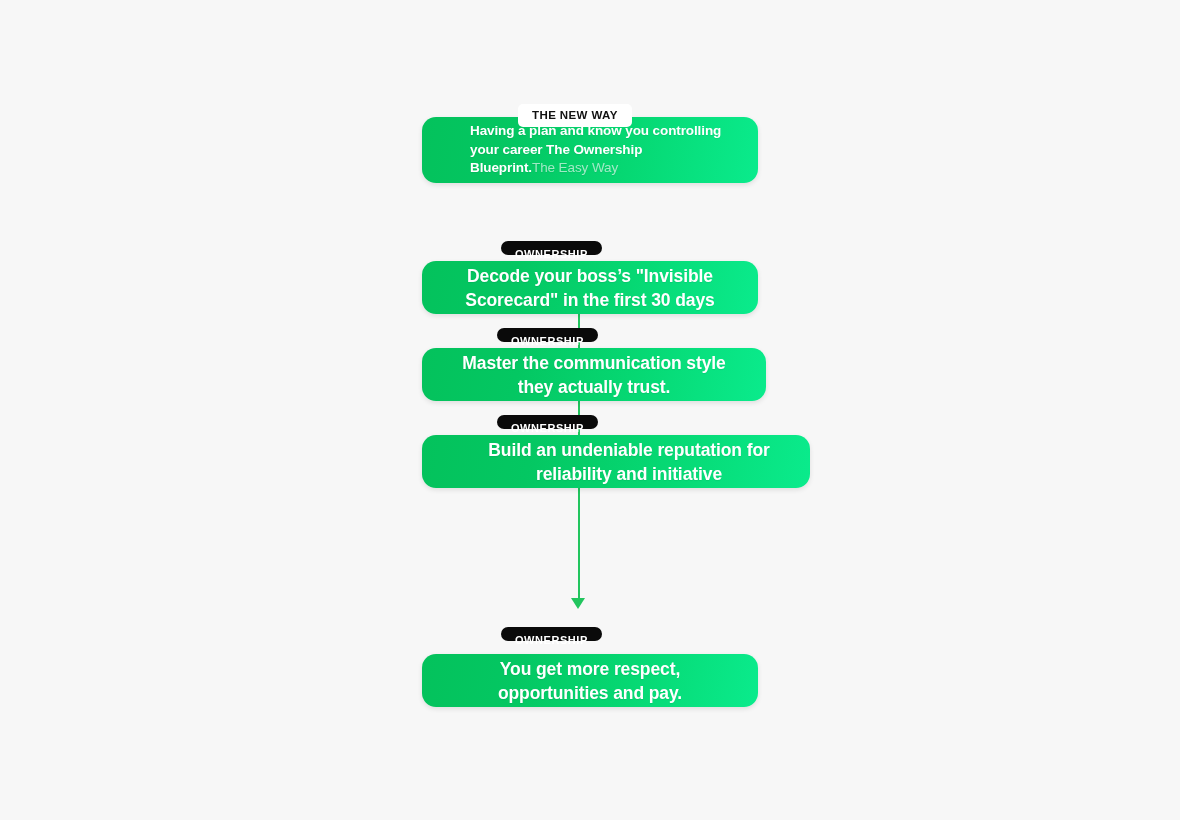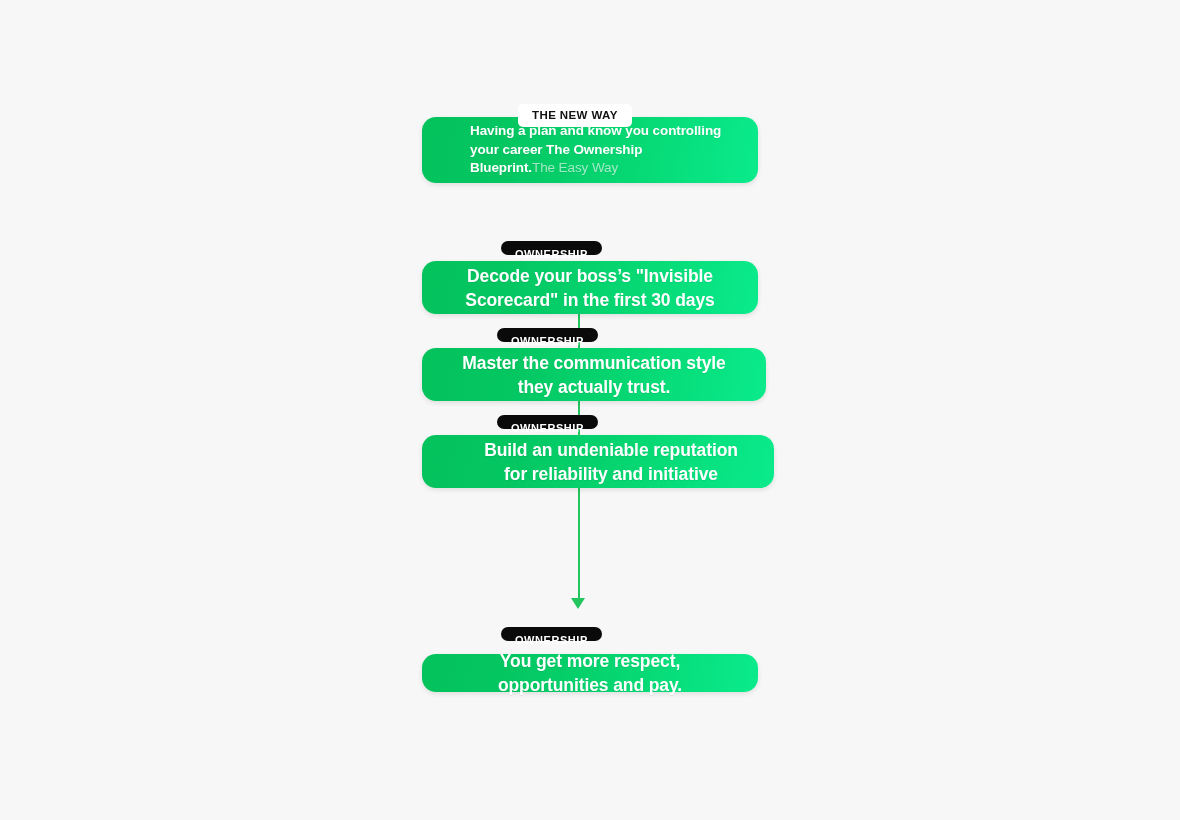--- a/index.html
+++ b/index.html
@@ -152,26 +152,26 @@
   </div>
 
   <div class="node" style="left:422px; top:348px; width:336px; height:53px;">
     <div class="card card-step" style="width:344px; height:53px;">
       <p class="card-text">Master the communication style they actually trust.</p>
     </div>
     <div class="badge badge-dark" style="left:75px; top:-20px;">OWNERSHIP</div>
   </div>
 
   <div class="node" style="left:422px; top:435px; width:336px; height:53px;">
-    <div class="card card-step" style="width:352px; height:53px;padding-left:48px;">
+    <div class="card card-step" style="width:388px; height:53px;padding-left:48px;">
       <p class="card-text">Build an undeniable reputation for reliability and initiative</p>
     </div>
     <div class="badge badge-dark" style="left:75px; top:-20px;">OWNERSHIP</div>
   </div>
 
   <div class="node" style="left:422px; top:654px; width:336px; height:53px;">
-    <div class="card card-step" style="width:336px; height:38px;">
+    <div class="card card-step" style="width:336px; height:53px;">
       <p class="card-text">You get more respect, opportunities and pay.</p>
     </div>
     <div class="badge badge-dark" style="left:79px; top:-27px;">OWNERSHIP</div>
   </div>
 
 </div>
 
 </body></html>

